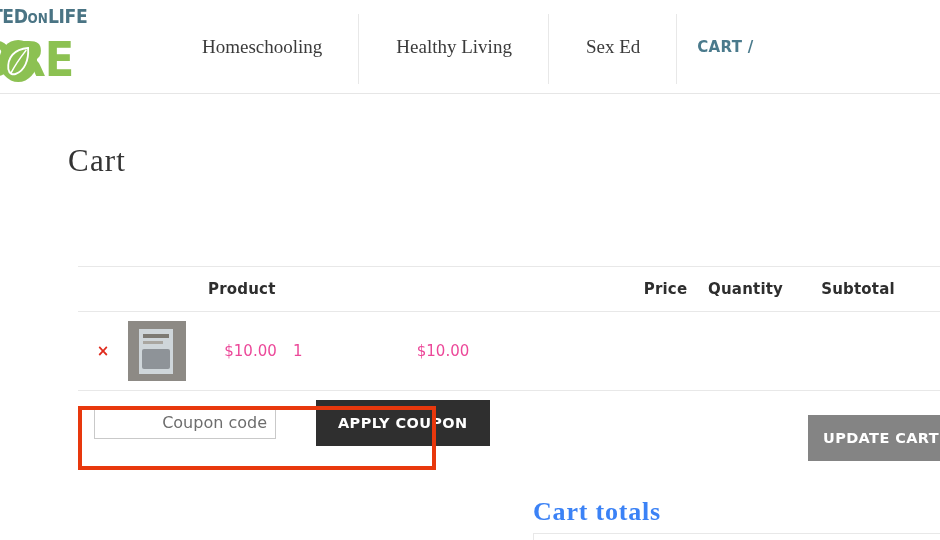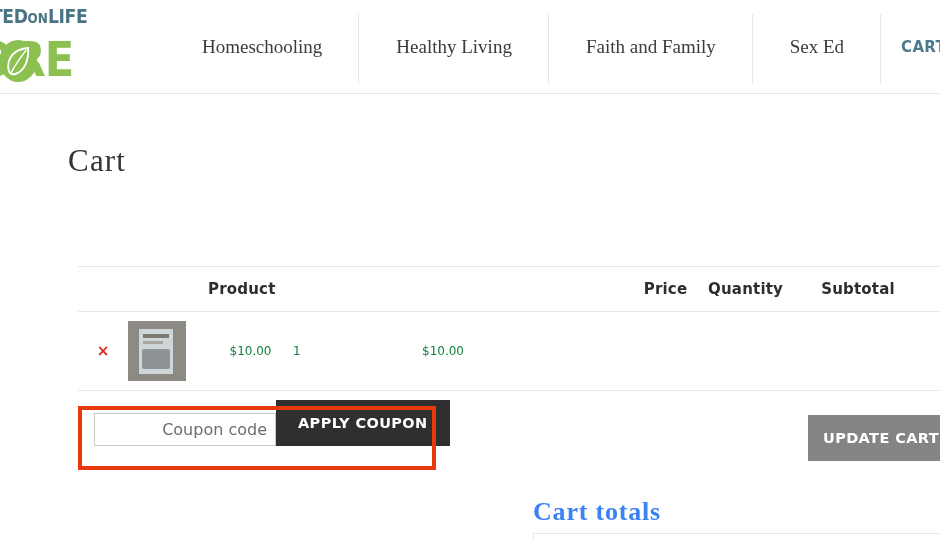--- a/index.html
+++ b/index.html
@@ -180,29 +180,30 @@
   .prod-link {
     font-family: "Liberation Sans Narrow", "DejaVu Sans", sans-serif;
     font-size: 16.5px;
     color: #5b9bd5;
     line-height: 31px;
     cursor: pointer;
     letter-spacing: 0.1px;
   }
   .cellval {
     font-family: "Liberation Sans Narrow", "DejaVu Sans", sans-serif;
-    font-size: 12px;
-    color: #15803d;
+    font-size: 15px;
+    color: #ec4899;
   }
 
   
   .coupon-wrap {
     position: relative;
     display: flex;
-    align-items: flex-end;
+    align-items: center;
+    gap: 40px;
   }
   #coupon-input {
     width: 182px; height: 33px;
     border: 1px solid #c9c9c9;
     box-sizing: border-box;
     font-family: "Liberation Sans Narrow", "DejaVu Sans", sans-serif;
     font-size: 16px;
     color: #555;
     text-align: right;
     padding: 0 8px;
@@ -289,23 +290,20 @@
     </div>
 
     <div id="nav">
       <div class="nav-item">
         <span>Homeschooling</span>
       </div>
       <div class="nav-item">
         <span>Healthy Living</span>
       </div>
       <div class="nav-item">
-        <span>Faith and Family</span>
-      </div>
-      <div class="nav-item">
         <span>Sex Ed</span>
       </div>
       <div class="nav-item cart">
         <span>CART /</span>
       </div>
     </div>
   </div>
 
   <div id="page-title">Cart</div>
 

